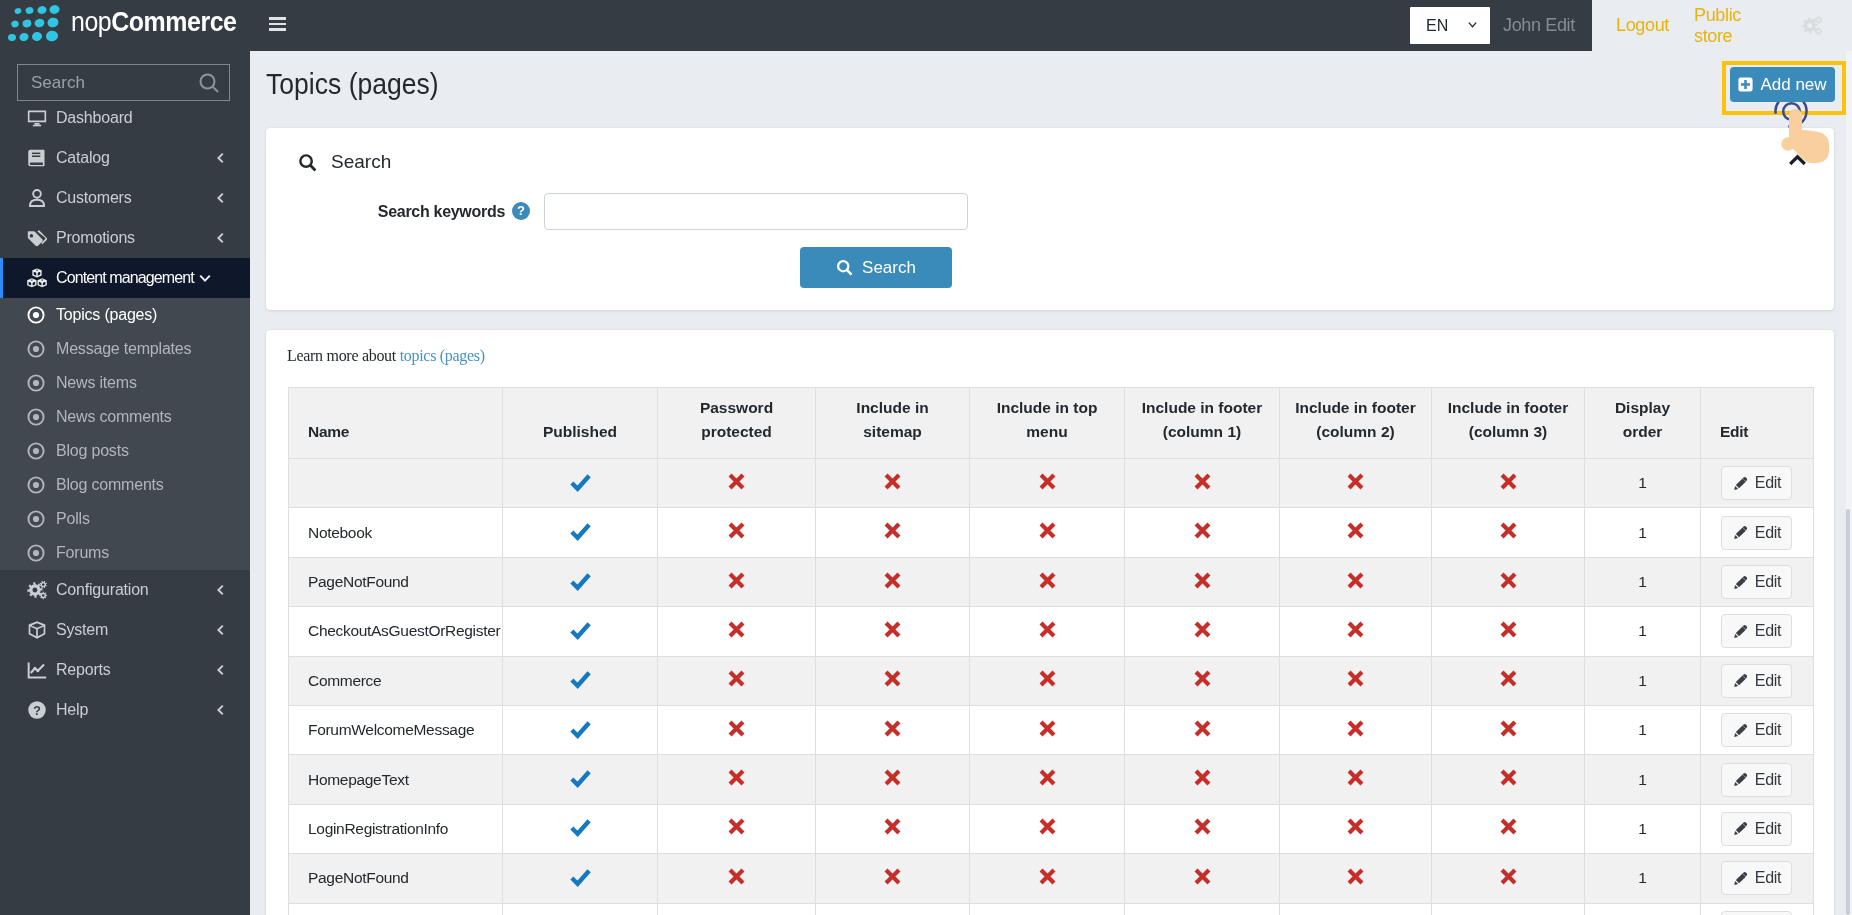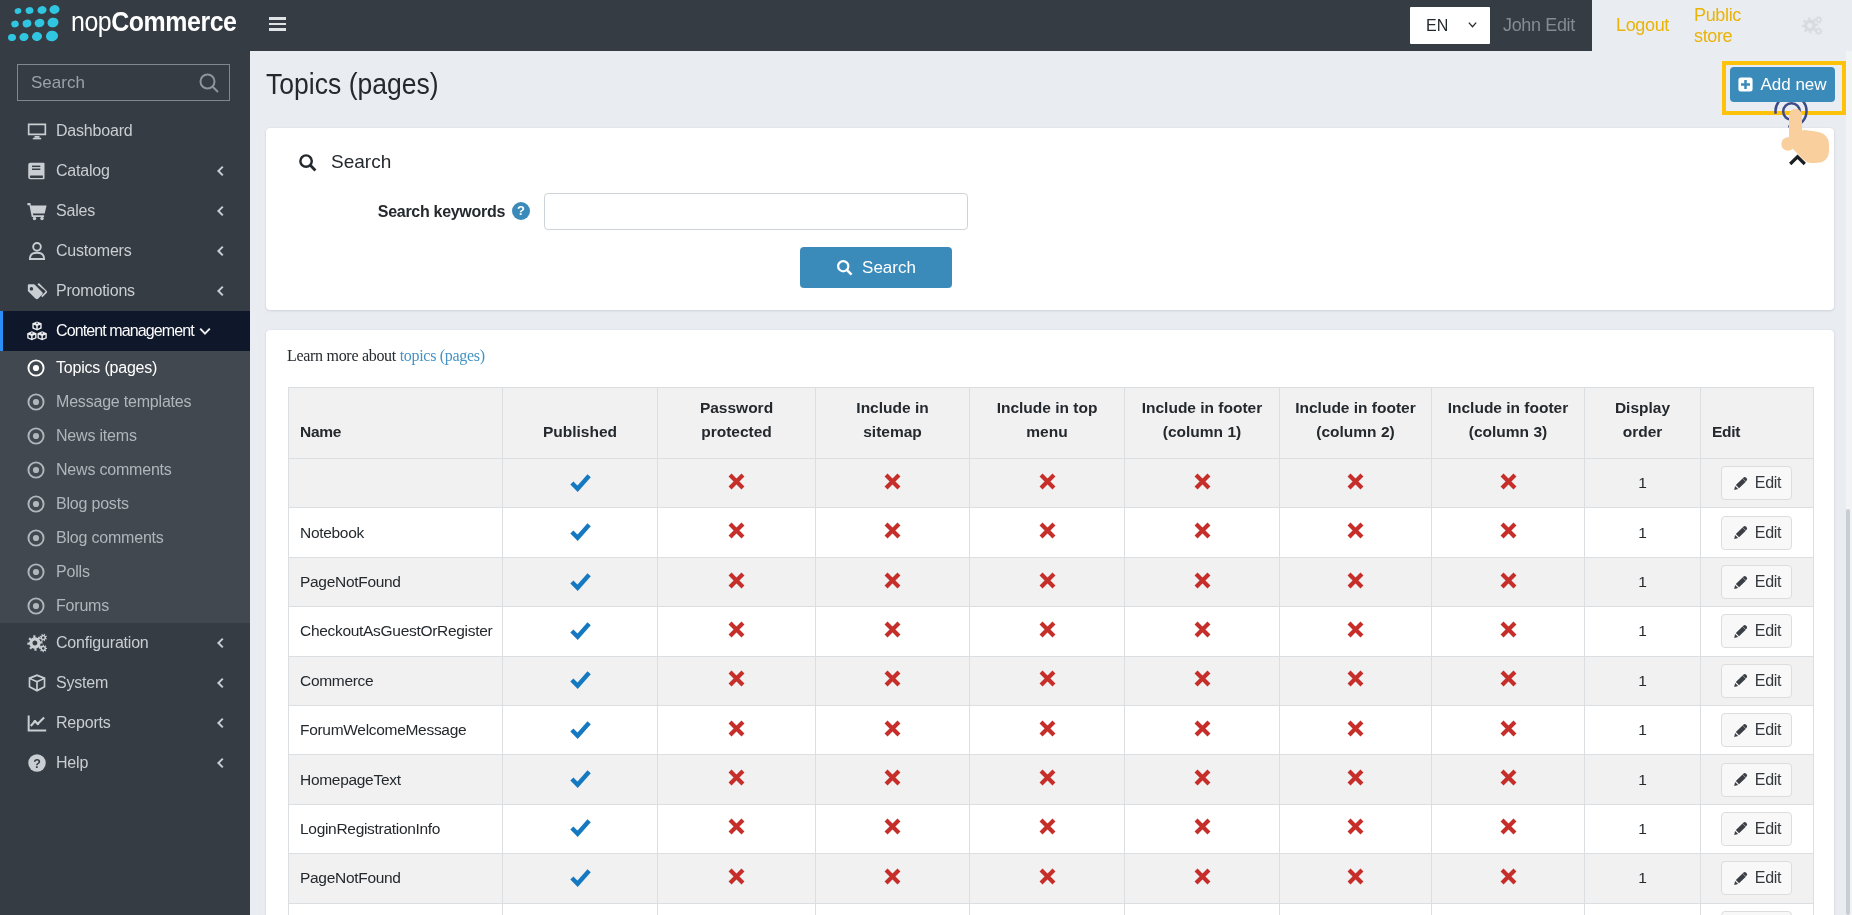--- a/index.html
+++ b/index.html
@@ -11,21 +11,21 @@
 .logotext { position:absolute; left:71px; top:6px; font-size:28px; color:#fff; font-weight:400; letter-spacing:-0.5px; transform:scaleX(0.89); transform-origin:left center;}
 .logotext b { font-weight:700; }
 .burger { position:absolute; left:269px; top:17px; width:17px; height:14px; }
 .burger div { height:2.6px; background:#dfe3e6; margin-bottom:3.1px; }
 .hnav { position:absolute; top:0; height:51px; display:flex; align-items:center; color:#eab308; font-size:18px; letter-spacing:-0.35px; }
 select.lang { position:absolute; left:1410px; top:7px; width:80px; height:37px; border:none; background:#fff; font-size:16px; font-family:"Liberation Sans",sans-serif; padding-left:16px; border-radius:1px; appearance:none; color:#24292e;}
 .selcaret { position:absolute; left:1467px; top:19px; width:11px; height:11px; pointer-events:none;}
 .sidebar { position:absolute; left:0; top:51px; width:250px; height:864px; background:#363c43; }
 .sbsearch { position:absolute; left:17px; top:13px; width:213px; height:37px; border:1px solid #80878e; display:flex; align-items:center; }
 .sbsearch span { color:#9aa1a8; font-size:17px; padding-left:13px; flex:1; }
-.menu { position:absolute; left:0; top:60px; width:250px; }
+.menu { position:absolute; left:0; top:47px; width:250px; }
 .mitem { position:relative; height:40px; display:flex; align-items:center; color:#c9ced3; font-size:16px; letter-spacing:-0.2px; }
 .mitem .mi { width:20px; height:20px; margin-left:27px; margin-right:9px; flex:none; }
 .mitem .arr { position:absolute; right:22px; top:50%; margin-top:-7px; width:14px; height:14px;}
 .submenu { background:#42484f; }
 .smitem { height:34px; display:flex; align-items:center; color:#b0b6bc; font-size:16px; letter-spacing:-0.2px; }
 .smitem .mi { width:18px; height:18px; margin-left:27px; margin-right:11px; flex:none;}
 .smitem.active { color:#fff; }
 .active-bar { position:absolute; left:0; top:0; width:3px; height:40px; background:#2a8ef8; }
 .mitem.open { color:#fdfdfe; background:#0f172a; }
 .content { position:absolute; left:250px; top:51px; width:1596px; height:864px; }
@@ -42,21 +42,21 @@
 .qmark { position:absolute; left:246px; top:74px; width:18px; height:18px; border-radius:50%; background:#3b8bba; color:#fff; font-size:13px; font-weight:700; text-align:center; line-height:18px; }
 .skw-input { position:absolute; left:278px; top:65px; width:424px; height:37px; border:1px solid #cdd3d9; border-radius:4px; background:#fff; }
 .btn-search { position:absolute; left:534px; top:119px; width:152px; height:41px; background:#3b8bba; border-radius:4px; color:#fff; font-size:17px; display:flex; align-items:center; justify-content:center; }
 .btn-search svg { margin-right:9px; }
 .card2 { left:16px; top:279px; width:1568px; height:600px; border-radius:4px 4px 0 0; }
 .learn { position:absolute; left:21px; top:17px; font-size:16px; letter-spacing:-0.3px; color:#24292e;font-family:Liberation Serif, serif; }
 .learn a { color:#4493c4; text-decoration:none; }
 table.grid { position:absolute; left:22px; top:57px; border-collapse:collapse; table-layout:fixed; width:1525px; font-size:15.5px; color:#24292e; }
 table.grid th, table.grid td { border:1px solid #dcdfe2; }
 table.grid th { background:#f1f1f1; font-weight:700; text-align:center; vertical-align:bottom; padding:8px 10px 14px; line-height:1.55; }
-table.grid th.al, table.grid td.al { text-align:left; padding-left:11px; letter-spacing:-0.3px; }
+table.grid th.al, table.grid td.al { text-align:left; padding-left:19px; letter-spacing:-0.3px; }
 table.grid td { height:49.4px; text-align:center; vertical-align:middle; }
 table.grid tr.odd td { background:#f1f1f1; }
 .btn-edit { display:inline-flex; align-items:center; justify-content:center; width:71px; height:34px; background:#f8f8f8; border:1px solid #ddd; border-radius:4px; font-size:16px; color:#33383d; }
 .btn-edit svg { margin-right:6px; }
 .scrolltrack { position:absolute; right:0; top:51px; width:6px; height:864px; background:#f1f3f5; }
 .scrollthumb { position:absolute; right:2px; top:509px; width:4px; height:406px; background:#c9ced6; border-radius:2px;}
 .hand { position:absolute; left:1522px; top:42px; width:60px; height:72px; z-index:30;}
 </style>
 </head>
 <body>
@@ -113,28 +113,20 @@
           <rect x="7" y="20.2" width="10" height="1.8"></rect>
         </svg>Dashboard</div>
     <div class="mitem"><svg class="mi" viewBox="0 0 24 24" fill="#c9ced3">
           <path d="M4 2h16a1 1 0 0 1 1 1v18a1 1 0 0 1-1 1H4a2.5 2.5 0 0 1-2.5-2.5V4.5A2.5 2.5 0 0 1 4 2z M4.5 17.5a1 1 0 0 0-1 1v1a1 1 0 0 0 1 1H19v-3z" fill-rule="evenodd"></path>
           <rect x="6" y="5.5" width="10" height="1.8" fill="#363c43"></rect>
           <rect x="6" y="9" width="10" height="1.8" fill="#363c43"></rect>
         </svg>Catalog
       <svg class="arr" viewBox="0 0 14 14">
           <path d="M8.8 2.6 L4.4 7 L8.8 11.4" stroke="#c9ced3" stroke-width="2" fill="none"></path>
         </svg></div>
-    <div class="mitem"><svg class="mi" viewBox="0 0 24 24" fill="#c9ced3">
-          <path d="M0.5 2.5h3.5l0.8 3h18.7l-2.3 9.5H7l0.5 2h13v2.3H5.7L3 5H0.5z"></path>
-          <circle cx="9" cy="21" r="2.1"></circle>
-          <circle cx="18" cy="21" r="2.1"></circle>
-        </svg>Sales
-      <svg class="arr" viewBox="0 0 14 14">
-          <path d="M8.8 2.6 L4.4 7 L8.8 11.4" stroke="#c9ced3" stroke-width="2" fill="none"></path>
-        </svg></div>
     <div class="mitem"><svg class="mi" viewBox="0 0 24 24" fill="none" stroke="#c9ced3" stroke-width="2.3">
           <circle cx="12" cy="7" r="4.6"></circle>
           <path d="M3.5 21.5 c0-4.8 3.5-7.5 8.5-7.5 s8.5 2.7 8.5 7.5 z"></path>
         </svg>Customers
       <svg class="arr" viewBox="0 0 14 14">
           <path d="M8.8 2.6 L4.4 7 L8.8 11.4" stroke="#c9ced3" stroke-width="2" fill="none"></path>
         </svg></div>
     <div class="mitem"><svg class="mi" viewBox="0 0 24 24" fill="#c9ced3">
           <path d="M1 3h8c.6 0 1.1.2 1.5.6l8.8 8.8c.8.8.8 2.1 0 2.9l-5 5c-.8.8-2.1.8-2.9 0l-8.8-8.8C2.2 11.1 2 10.6 2 10V4c0-.6.4-1 1-1z M6.3 6.3 a2.1 2.1 0 1 0 0.01 0z" fill-rule="evenodd" transform="translate(-1,1)"></path>
           <path d="M12.5 4.2 l1.8-1.8 9.2 9.2c.8.8.8 2.1 0 2.9l-5 5-1.5-1.5 4.8-4.8c.4-.4.4-1 0-1.4z"></path>

